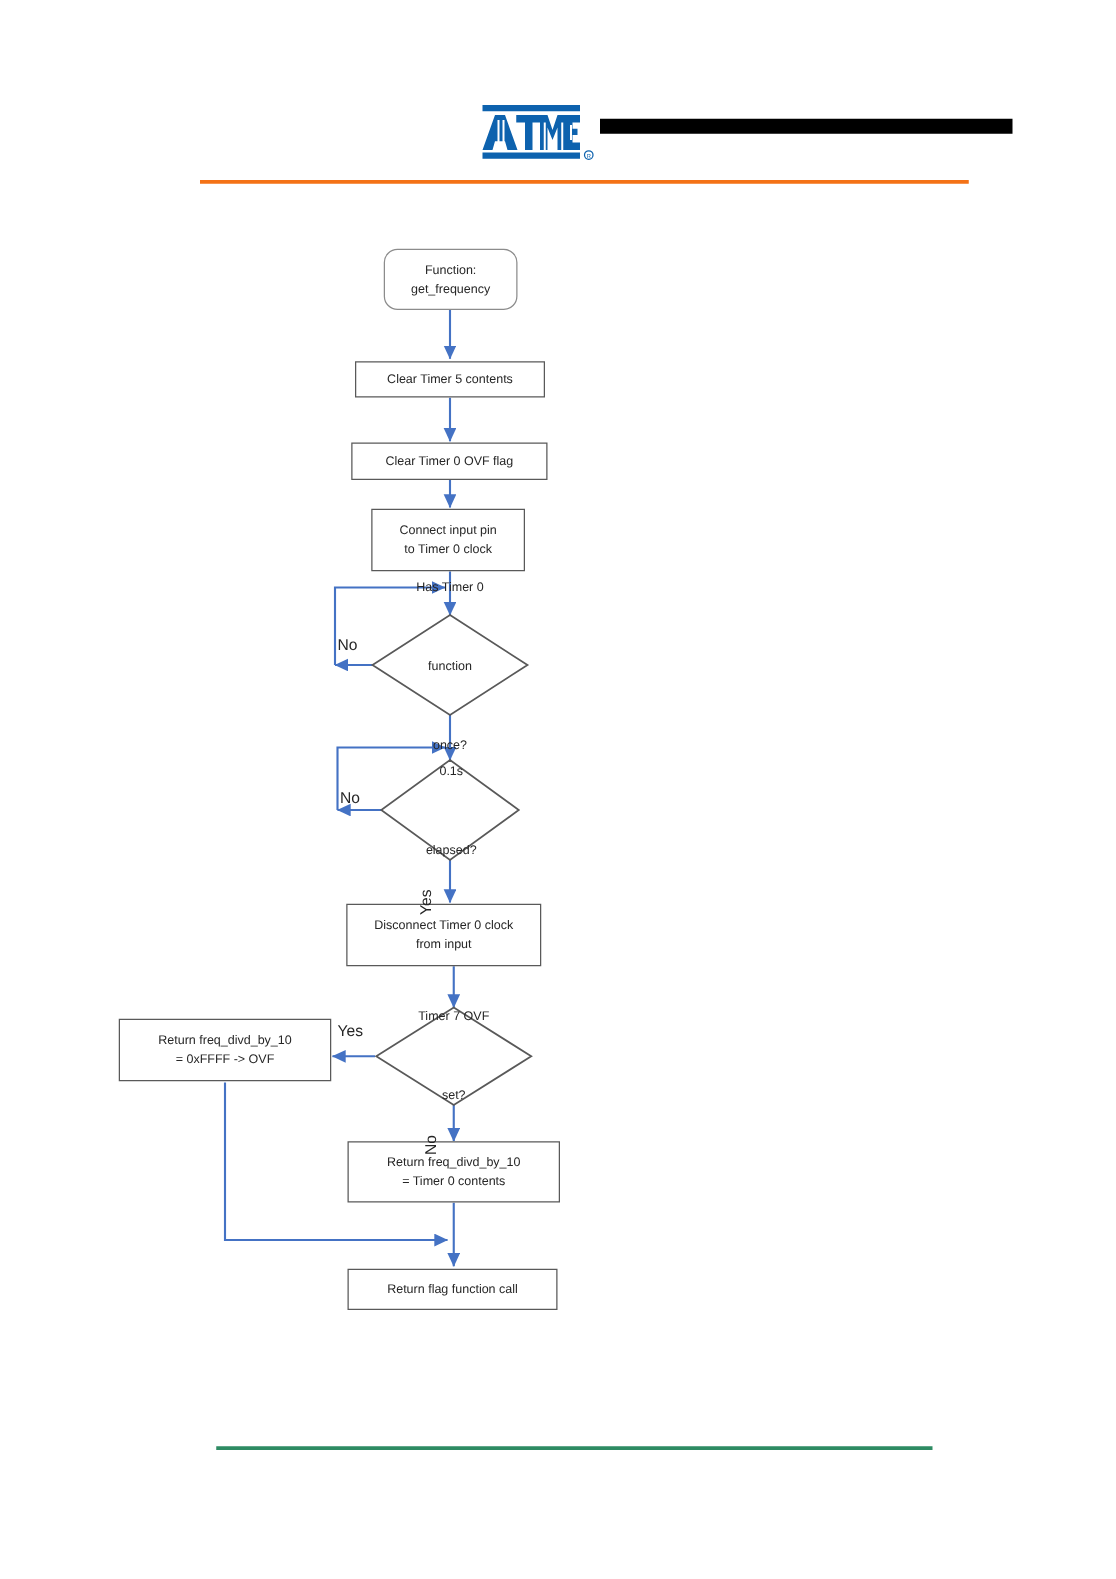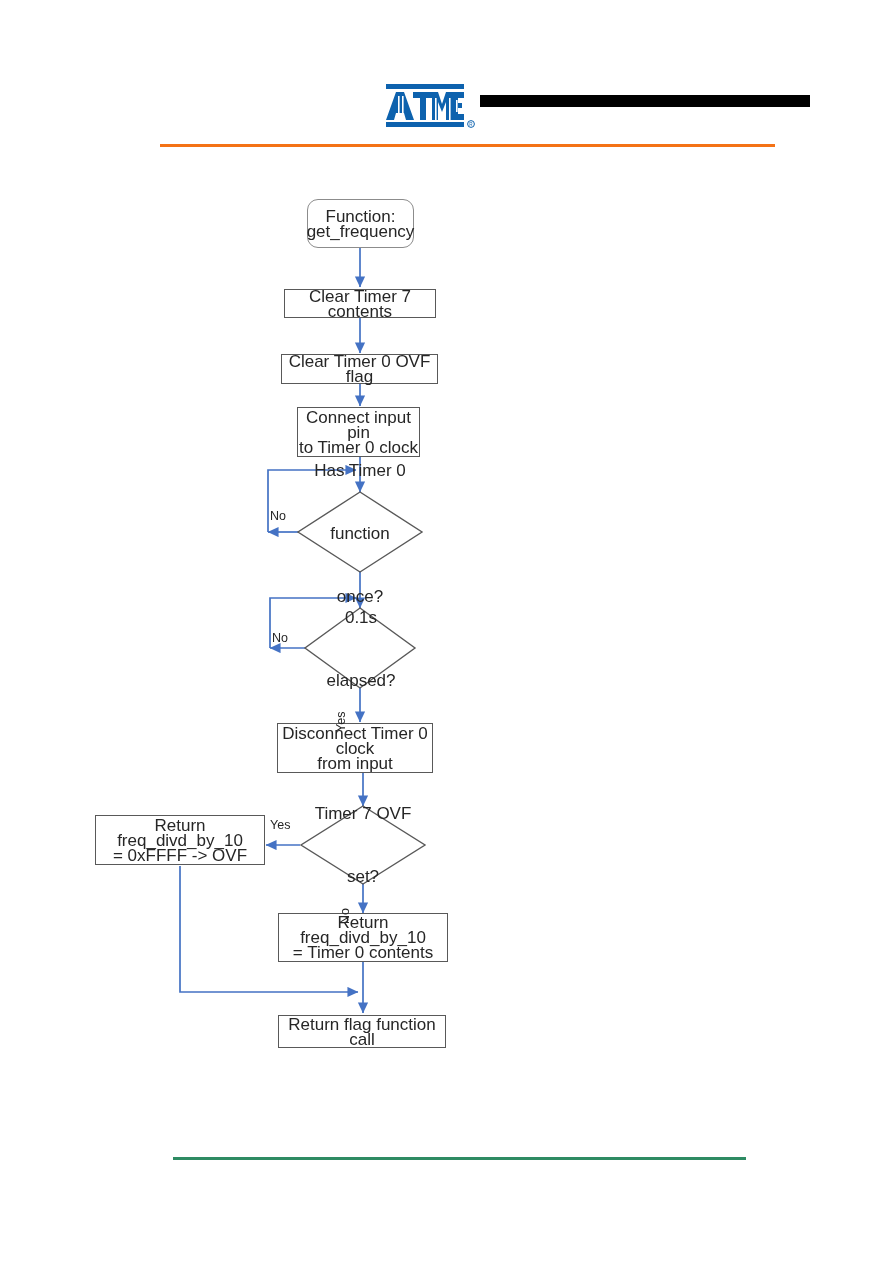--- a/index.html
+++ b/index.html
@@ -70,21 +70,21 @@
   }
 
   .node {
     position: absolute;
     box-sizing: border-box;
     display: flex;
     align-items: center;
     justify-content: center;
     text-align: center;
     color: #262626;
-    font-size: 17px;
+    font-size: 10px;
     line-height: 15px;
     background: #ffffff;
     z-index: 3;
   }
   .node-process {
     border: 1.4px solid #595959;
   }
   .node-terminator {
     border: 1.4px solid #8C8C8C;
     border-radius: 11px;
@@ -207,21 +207,21 @@
       <polygon points="363,806 425,845 363,884 301,845"></polygon>
     </g>
   </svg>
 
   <div class="node node-terminator" style="left:307px; top:199px; width:107px; height:49px; flex-direction:column;">
     <span>Function:</span>
     <span>get_frequency</span>
   </div>
 
   <div class="node node-process" style="left:284px; top:289px; width:152px; height:29px;">
-    <span>Clear Timer 7 contents</span>
+    <span>Clear Timer 5 contents</span>
   </div>
 
   <div class="node node-process" style="left:281px; top:354px; width:157px; height:30px;align-items:center;">
     <span>Clear Timer 0 OVF flag</span>
   </div>
 
   <div class="node node-process" style="left:297px; top:407px; width:123px; height:50px; flex-direction:column;">
     <span>Connect input pin</span>
     <span>to Timer 0 clock</span>
   </div>

